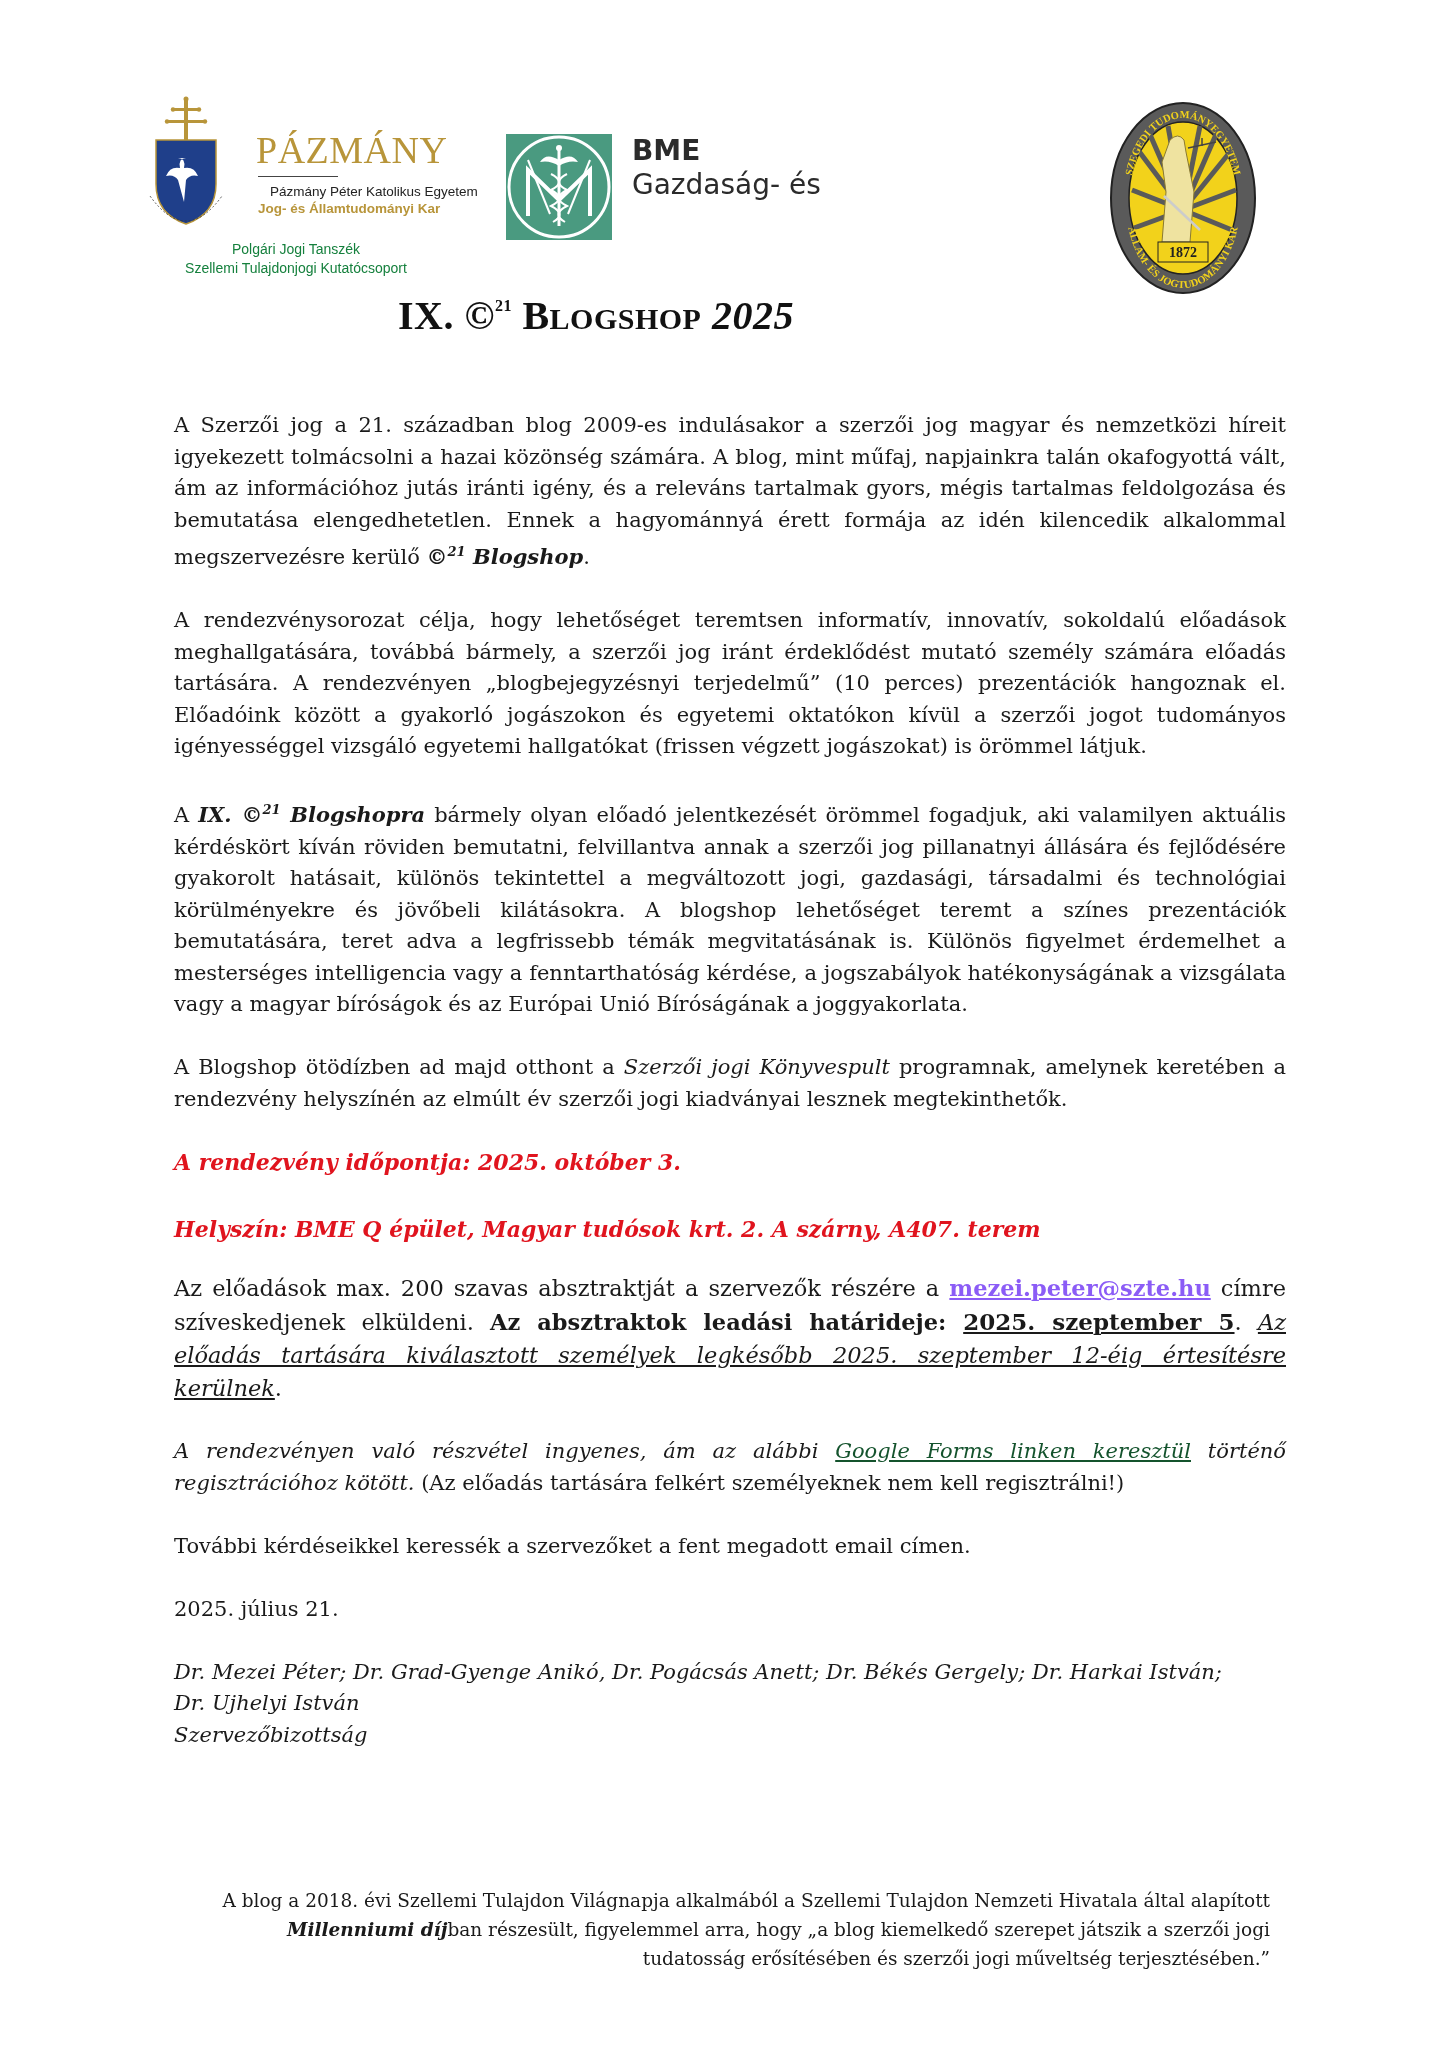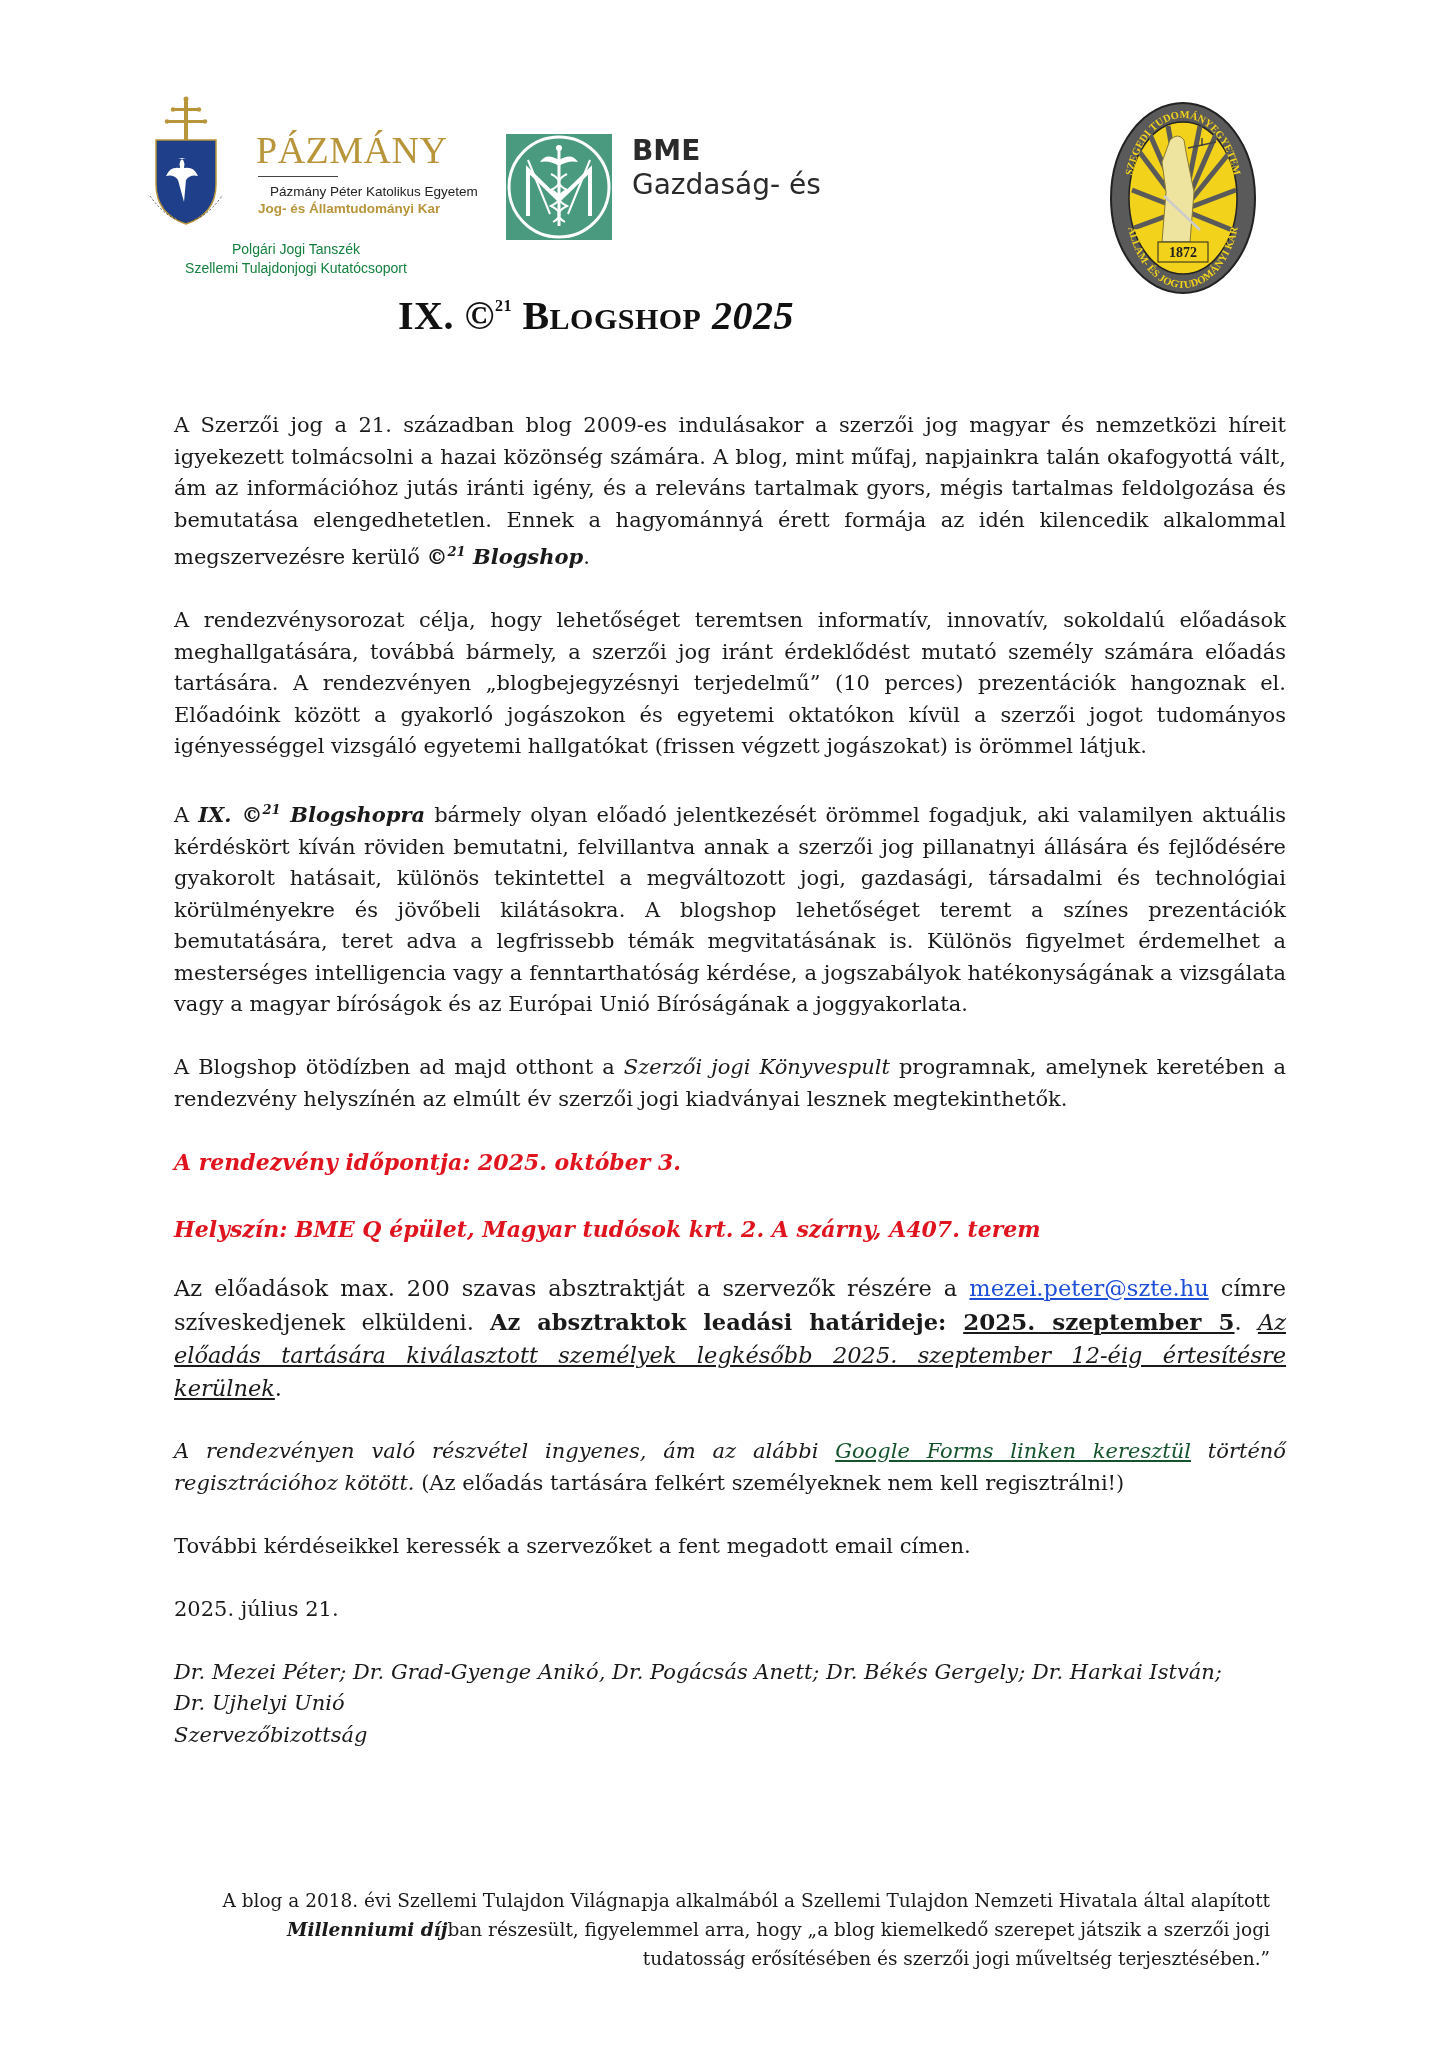--- a/index.html
+++ b/index.html
@@ -32,21 +32,21 @@
   .body { position: absolute; left: 174px; top: 410px; width: 1112px; font-family: "DejaVu Serif", serif; font-size: 21px; line-height: 31.5px; color: #1a1a1a; }
   .body p { text-align: justify; margin-bottom: 31.5px; }
   .bi { font-weight: bold; font-style: italic; }
   .it { font-style: italic; }
   .b { font-weight: bold; }
   .u { text-decoration: underline; }
   sup.s21 { font-size: 13px; vertical-align: 8px; font-style: italic; font-weight: bold; }
   .red-center { text-align: right; color: #e0141e; font-weight: bold; font-style: italic; font-size: 22px; }
   .red-date { margin-top: 10px; margin-bottom: 36px !important; }
   .red-place { margin-bottom: 26px !important; }
-  .link-mail { color: #1d4ed8; text-decoration: underline; }
+  .link-mail { color: #8b5cf6; text-decoration: underline; font-weight: bold; }
   .link-forms { color: #14532d; text-decoration: underline; }
   .deadline { font-size: 23px; }
   .signers { text-align: left !important; font-style: italic; }
 
   .footer-note { position: absolute; left: 200px; top: 1886px; width: 1070px; text-align: right; font-family: "DejaVu Serif", serif; font-size: 18.5px; line-height: 29px; color: #1a1a1a; }
 </style>
 </head>
 <body>
 
 <div class="logo-pazmany">
@@ -159,18 +159,18 @@
   <p style="font-size:22.5px; line-height:33px;"><span>Az előadások max. 200 szavas absztraktját a szervezők részére a </span><a class="link-mail" href="#">mezei.peter@szte.hu</a><span> címre szíveskedjenek elküldeni. </span><span class="b">Az absztraktok leadási határideje: </span><span class="b u deadline">2025. szeptember 5</span><span>. </span><span class="it u">Az előadás tartására kiválasztott személyek legkésőbb 2025. szeptember 12-éig értesítésre kerülnek</span><span>.</span></p>
 
   <p><span class="it">A rendezvényen való részvétel ingyenes, ám az alábbi </span><a class="link-forms it" href="#">Google Forms linken keresztül</a><span class="it"> történő regisztrációhoz kötött.</span><span> (Az előadás tartására felkért személyeknek nem kell regisztrálni!)</span></p>
 
   <p>További kérdéseikkel keressék a szervezőket a fent megadott email címen.</p>
 
   <p>2025. július 21.</p>
 
   <div class="signers" style="font-style:italic;">
     <div>Dr. Mezei Péter; Dr. Grad-Gyenge Anikó, Dr. Pogácsás Anett; Dr. Békés Gergely; Dr. Harkai István;</div>
-    <div>Dr. Ujhelyi Unió</div>
+    <div>Dr. Ujhelyi István</div>
     <div>Szervezőbizottság</div>
   </div>
 </div>
 
 <div class="footer-note"><span>A blog a 2018. évi Szellemi Tulajdon Világnapja alkalmából a Szellemi Tulajdon Nemzeti Hivatala által alapított </span><span class="bi">Millenniumi díj</span><span>ban részesült, figyelemmel arra, hogy „a blog kiemelkedő szerepet játszik a szerzői jogi tudatosság erősítésében és szerzői jogi műveltség terjesztésében.”</span></div>
 
 </body></html>

